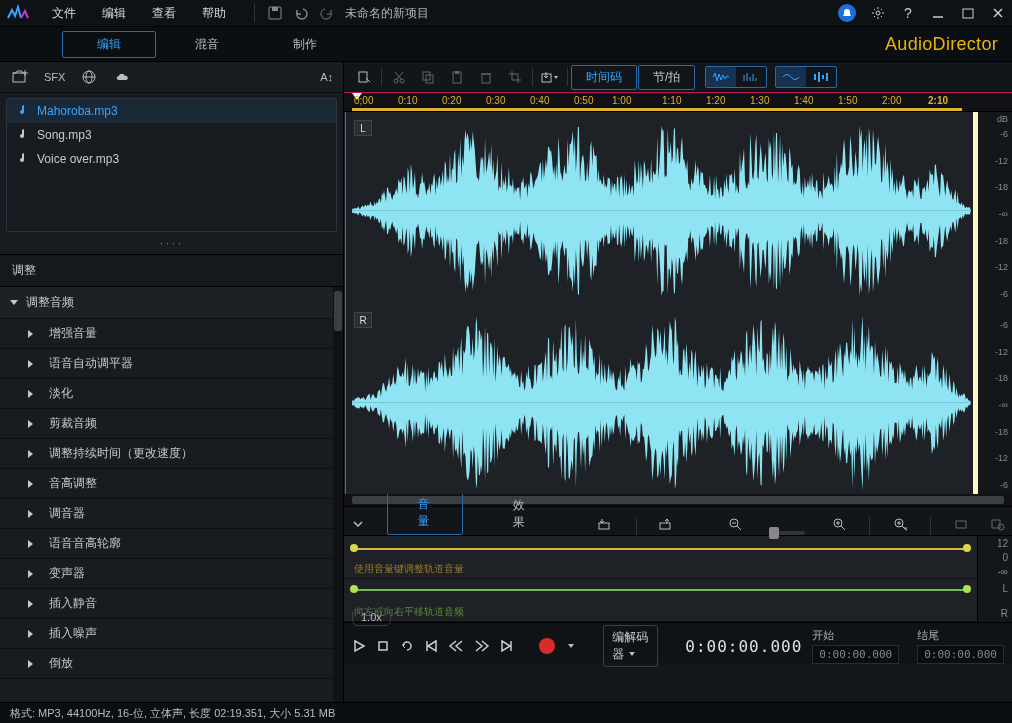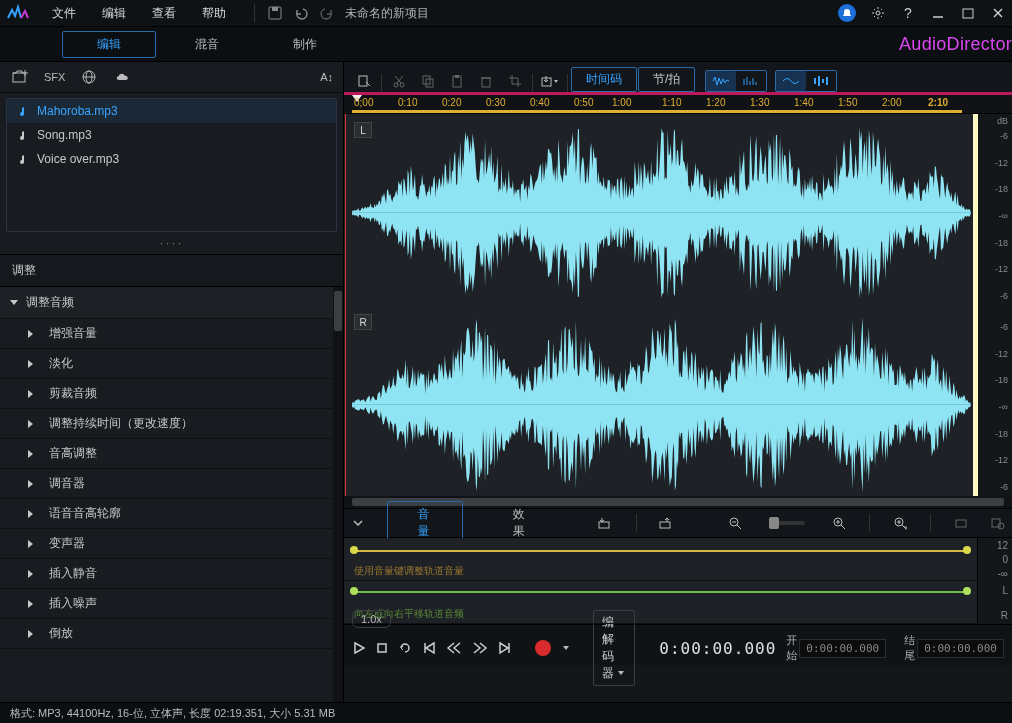--- a/index.html
+++ b/index.html
@@ -15,49 +15,49 @@
 .proj-name{color:#b0b0b0}
 .title-right{display:flex;align-items:center;gap:14px}
 .sys-icon{width:16px;height:16px;color:#c8c8c8;display:flex;align-items:center;justify-content:center}
 .notif{width:18px;height:18px;border-radius:50%;background:#1e6fd9;display:flex;align-items:center;justify-content:center}
 
 
 .modebar{height:34px;background:#0c0f12;display:flex;align-items:center;border-bottom:1px solid #000}
 .mode-tabs{display:flex;gap:4px;margin-left:62px}
 .mode-tab{padding:4px 34px;color:#bdbdbd;border:1px solid transparent;border-radius:2px}
 .mode-tab.active{color:#35a3ff;border-color:#2a6aa8}
-.brand{margin-left:auto;font-size:18px;font-weight:300;color:#d946ef;letter-spacing:.3px}
+.brand{margin-left:auto;margin-right:14px;font-size:18px;font-weight:300;color:#eab308;letter-spacing:.3px}
 
 
 .main{flex:1;display:flex;min-height:0}
 
 
 .left{width:343px;display:flex;flex-direction:column;background:#181b1f;border-right:1px solid #000}
 .lib-tools{height:30px;display:flex;align-items:center;gap:14px;padding:0 10px;border-bottom:1px solid #0a0c0e}
 .lib-tool{width:20px;height:20px;color:#bbb;display:flex;align-items:center;justify-content:center}
 .lib-tool.txt{width:auto;font-size:11px}
 .lib-tools .spacer{flex:1}
 .file-list{border:1px solid #2a3340;margin:5px 6px 0 6px;border-radius:2px}
-.file-row{display:flex;align-items:flex-end;gap:8px;padding:5px 10px;color:#c8c8c8}
+.file-row{display:flex;align-items:flex-start;gap:8px;padding:5px 10px;color:#c8c8c8}
 .file-row.sel{background:#1b2836;color:#3aa5ff}
 .note-icon{width:12px;height:12px}
 .drag-dots{text-align:center;color:#777;padding:4px 0;letter-spacing:2px}
 .adjust-hdr{padding:7px 12px;border-top:1px solid #000;border-bottom:1px solid #000;background:#15181c}
 .adjust-panel{flex:1;display:flex;min-height:0}
 .adjust-list{flex:1;overflow:hidden}
 .adjust-group{display:flex;align-items:center;gap:8px;padding:7px 10px;background:#1d2126;border-bottom:1px solid #0e1013}
 .adjust-item{display:flex;align-items:center;gap:16px;padding:6px 10px 6px 28px;border-bottom:1px solid #0e1013}
 .tri{width:0;height:0;border-left:5px solid #c8c8c8;border-top:4px solid transparent;border-bottom:4px solid transparent}
 .tri.down{border-left:4px solid transparent;border-right:4px solid transparent;border-top:5px solid #c8c8c8;border-bottom:none;width:0;height:0}
 .vscroll{width:10px;background:#101215;display:flex;flex-direction:column}
 .vscroll .thumb{background:#3a3f44;width:8px;margin:1px;border-radius:2px}
 
 
 .right{flex:1;display:flex;flex-direction:column;min-width:0;background:#14171a}
-.tool-row{height:30px;display:flex;align-items:flex-end;gap:1px;padding:0 6px;border-bottom:3px solid #be185d;background:#121519}
+.tool-row{height:30px;display:flex;align-items:center;gap:1px;padding:0 6px;border-bottom:1px solid #be185d;background:#121519}
 .tbtn{width:28px;height:22px;display:flex;align-items:center;justify-content:center;color:#999;border-radius:2px}
 .tbtn.dim{color:#555}
 .sep{width:1px;height:18px;background:#333;margin:0 2px}
 .pill{padding:3px 14px;border:1px solid #2a6aa8;border-radius:2px;color:#c8c8c8}
 .pill.active{color:#35a3ff}
 .wave-btn-grp{display:flex;border:1px solid #2a6aa8;border-radius:2px;overflow:hidden}
 .wave-btn-grp .tbtn{width:30px;height:20px;border:none}
 .wave-btn-grp .tbtn.on{background:#173250}
 
 
@@ -73,21 +73,21 @@
 .ch-label{position:absolute;left:2px;top:2px;width:16px;height:14px;background:#2a2e33;color:#ddd;font-size:10px;display:flex;align-items:center;justify-content:center;border:1px solid #444;z-index:3}
 .wave-svg{position:absolute;inset:0}
 .redline{position:absolute;left:1px;top:0;bottom:0;width:1px;background:#e03030;z-index:4}
 .db-scale{width:34px;background:#14171a;border-left:5px solid #fef9c3;display:flex;flex-direction:column}
 .db-col{flex:1;display:flex;flex-direction:column;justify-content:space-between;padding:4px 4px;font-size:9px;color:#888;text-align:right}
 .db-col div{line-height:1}
 .hscroll{height:12px;background:#101215;display:flex;align-items:center}
 .hscroll .hthumb{height:8px;background:#3a3f44;margin:0 8px;border-radius:2px;flex:1}
 
 
-.lower-tabs{height:28px;display:flex;align-items:center;background:#121519;border-top:1px solid #000;border-bottom:1px solid #000;padding:0 6px;gap:20px}
+.lower-tabs{height:28px;display:flex;align-items:flex-end;background:#121519;border-top:1px solid #000;border-bottom:1px solid #000;padding:0 6px;gap:20px}
 .lt-tab{padding:4px 30px;color:#bdbdbd}
 .lt-tab.active{color:#35a3ff;border:1px solid #2a6aa8;border-radius:2px}
 .zoom-slider{width:60px;height:4px;background:#333;border-radius:2px;position:relative;margin:0 6px}
 .zoom-slider .knob{position:absolute;left:0;top:-4px;width:10px;height:12px;background:#888;border-radius:2px}
 
 
 .env-area{height:86px;display:flex;background:#1e2125}
 .env-lanes{flex:1;display:flex;flex-direction:column}
 .env-lane{flex:1;position:relative;border-bottom:1px solid #101215;padding:2px 8px}
 .env-line{position:absolute;left:8px;right:8px;height:2px}
@@ -100,21 +100,21 @@
 
 
 .transport{height:40px;display:flex;align-items:center;background:#101316;padding:0 8px;gap:10px;border-top:1px solid #000}
 .speed-box{padding:2px 8px;border:1px solid #3a3f44;border-radius:6px;font-size:11px;color:#bbb;position:absolute;margin-top:-52px}
 .transport-inner{display:flex;align-items:center;gap:10px;margin-top:6px;width:100%}
 .tctrl{width:22px;height:22px;display:flex;align-items:center;justify-content:center;color:#bbb}
 .rec{width:16px;height:16px;border-radius:50%;background:#d92b2b}
 .codec{padding:3px 8px;border:1px solid #3a3f44;border-radius:2px;color:#ccc}
 .timecode{font-family:monospace;font-size:16px;color:#e0e0e0;letter-spacing:1px}
 .time-grp{margin-left:auto;display:flex;gap:18px}
-.time-col{display:flex;flex-direction:row;align-items:center;gap:2px}
+.time-col{display:flex;flex-direction:column;align-items:flex-start;gap:2px}
 .time-col .lbl{font-size:11px;color:#aaa}
 .time-col .val{font-family:monospace;font-size:11px;color:#888;background:#0a0c0e;padding:2px 6px;border:1px solid #2a2e33}
 
 
 .status{height:20px;background:#0c0f12;display:flex;align-items:center;padding:0 10px;font-size:11px;color:#bbb;border-top:1px solid #000}
 
 svg{display:block}
 </style>
 </head>
 <body>
@@ -261,20 +261,24 @@
             <div class="adjust-group">
               <span class="tri down"></span>
               <span>调整音频</span>
             </div>
             <div class="adjust-item">
               <span class="tri"></span>
               <span>增强音量</span>
             </div>
             <div class="adjust-item">
               <span class="tri"></span>
+              <span>语音自动调平器</span>
+            </div>
+            <div class="adjust-item">
+              <span class="tri"></span>
               <span>淡化</span>
             </div>
             <div class="adjust-item">
               <span class="tri"></span>
               <span>剪裁音频</span>
             </div>
             <div class="adjust-item">
               <span class="tri"></span>
               <span>调整持续时间（更改速度）</span>
             </div>

